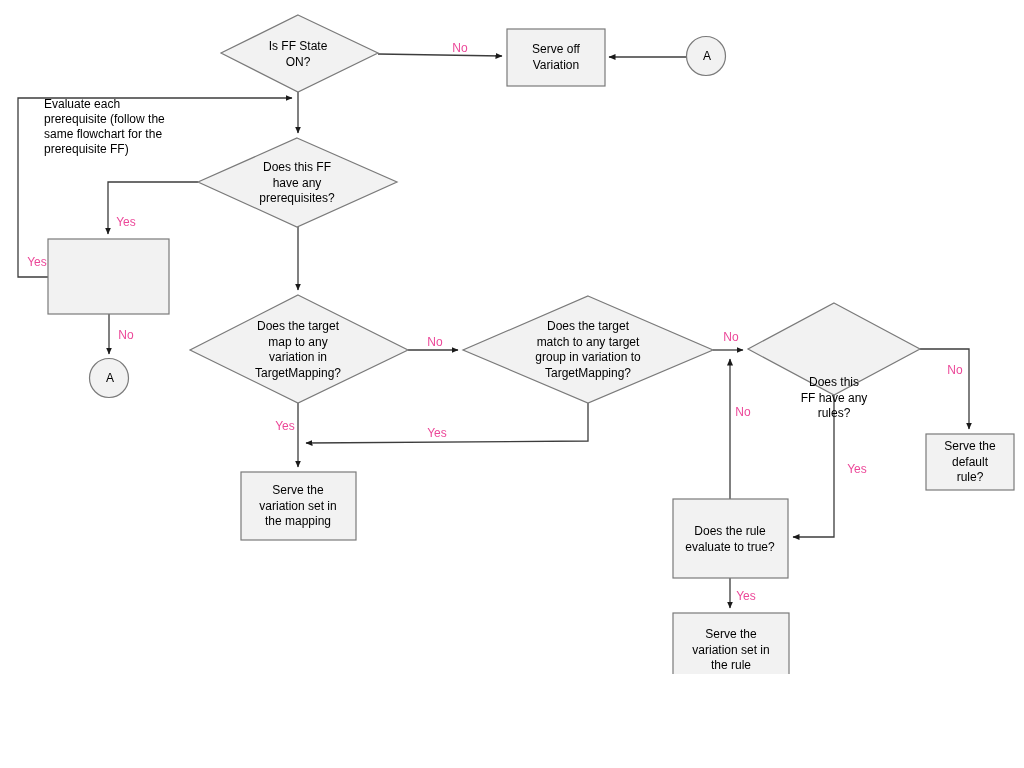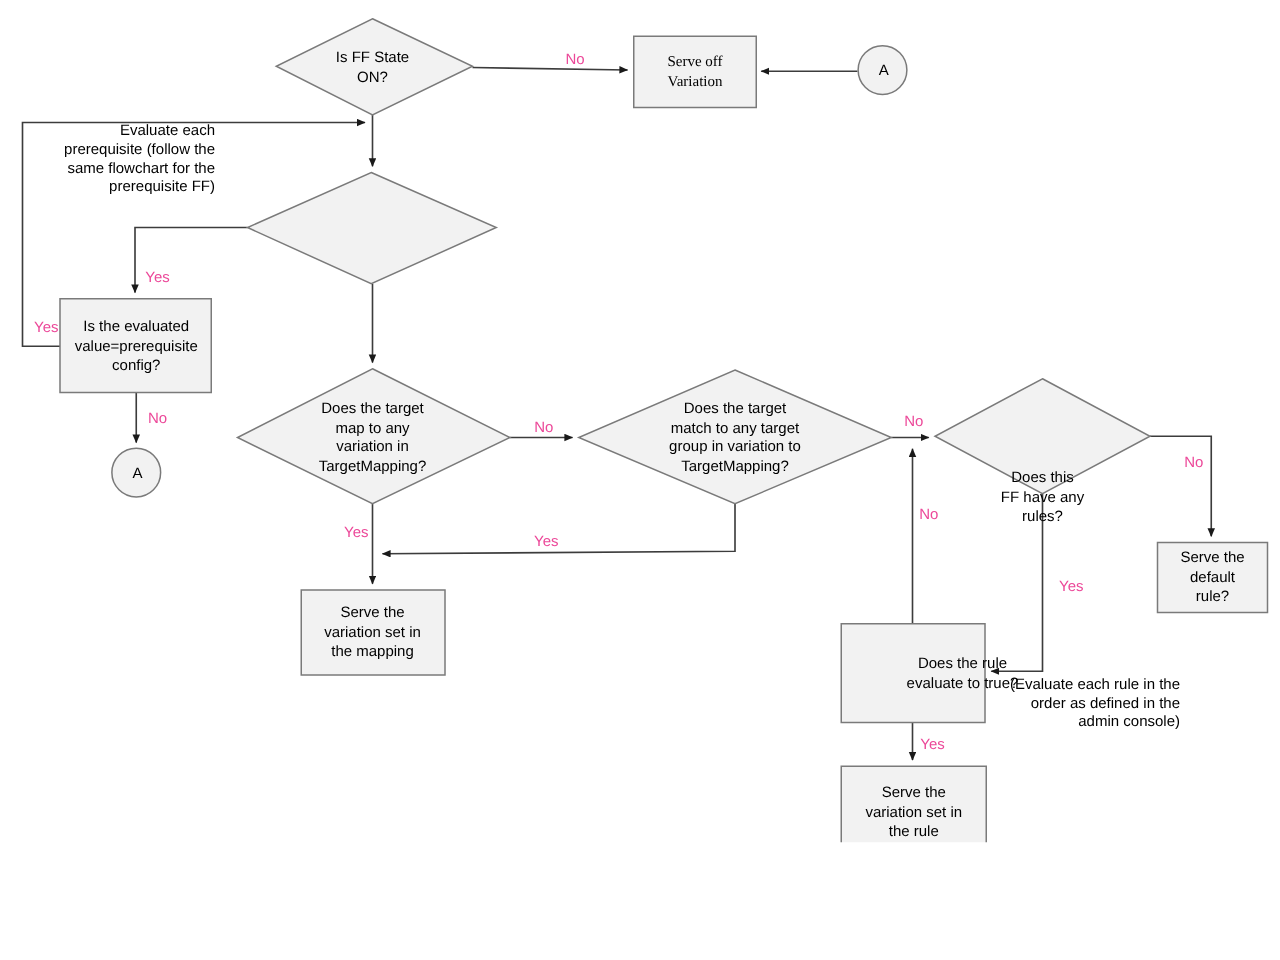--- a/index.html
+++ b/index.html
@@ -17,25 +17,26 @@
     position: absolute;
     transform: translate(-50%, -50%);
     text-align: center;
     white-space: pre-line;
     font-size: 12px;
     line-height: 15.5px;
     color: #000000;
   }
   .note-label {
     position: absolute;
-    text-align: right;
+    text-align: left;
     white-space: pre-line;
     font-size: 12px;
     line-height: 15px;
     color: #000000;
+    margin-left: 24px;
   }
   .edge-label {
     position: absolute;
     transform: translate(-50%, -50%);
     font-size: 12px;
     line-height: 13px;
     color: #ec4899;
     white-space: nowrap;
   }
 </style>
@@ -81,52 +82,49 @@
       <polygon points="834,303 920,349 834,395 748,349"></polygon>
       <rect x="241" y="472" width="115" height="68"></rect>
       <rect x="926" y="434" width="88" height="56"></rect>
       <rect x="673" y="499" width="115" height="79"></rect>
       <rect x="673" y="613" width="116" height="75"></rect>
     </g>
   </svg>
 
   <div class="node-label" style="left:298px; top:54px;">Is FF State
 ON?</div>
-  <div class="node-label" style="left:556px; top:57px;font-family:Liberation Serif, serif;">Serve off
+  <div class="node-label" style="left:556px; top:57px;">Serve off
 Variation</div>
   <div class="node-label" style="left:707px; top:57px;">A</div>
   <div class="note-label" style="left:20px; top:97px; width:152px;">Evaluate each
 prerequisite (follow the
 same flowchart for the
 prerequisite FF)</div>
-  <div class="node-label" style="left:109px; top:277px;">Is the evaluated
-value=prerequisite
-config?</div>
+  <div class="node-label" style="left:297px; top:183px;">Does this FF
+have any
+prerequisites?</div>
   <div class="node-label" style="left:110px; top:379px;">A</div>
   <div class="node-label" style="left:298px; top:350px;">Does the target
 map to any
 variation in
 TargetMapping?</div>
   <div class="node-label" style="left:588px; top:350px;">Does the target
 match to any target
 group in variation to
 TargetMapping?</div>
   <div class="node-label" style="left:834px; top:350px;margin-top:48px;">Does this
 FF have any
 rules?</div>
   <div class="node-label" style="left:298px; top:506px;">Serve the
 variation set in
 the mapping</div>
   <div class="node-label" style="left:970px; top:462px;">Serve the
 default rule?</div>
-  <div class="node-label" style="left:770px; top:539px;">Does the rule
+  <div class="node-label" style="left:730px; top:539px;">Does the rule
 evaluate to true?</div>
-  <div class="note-label" style="left:794px; top:540px; width:150px;">(Evaluate each rule in the
-order as defined in the
-admin console)</div>
   <div class="node-label" style="left:731px; top:650px;">Serve the
 variation set in
 the rule</div>
 
   <div class="edge-label" style="left:460px; top:48px;">No</div>
   <div class="edge-label" style="left:126px; top:222px;">Yes</div>
   <div class="edge-label" style="left:37px; top:262px;">Yes</div>
   <div class="edge-label" style="left:126px; top:335px;">No</div>
   <div class="edge-label" style="left:285px; top:426px;">Yes</div>
   <div class="edge-label" style="left:435px; top:342px;">No</div>

